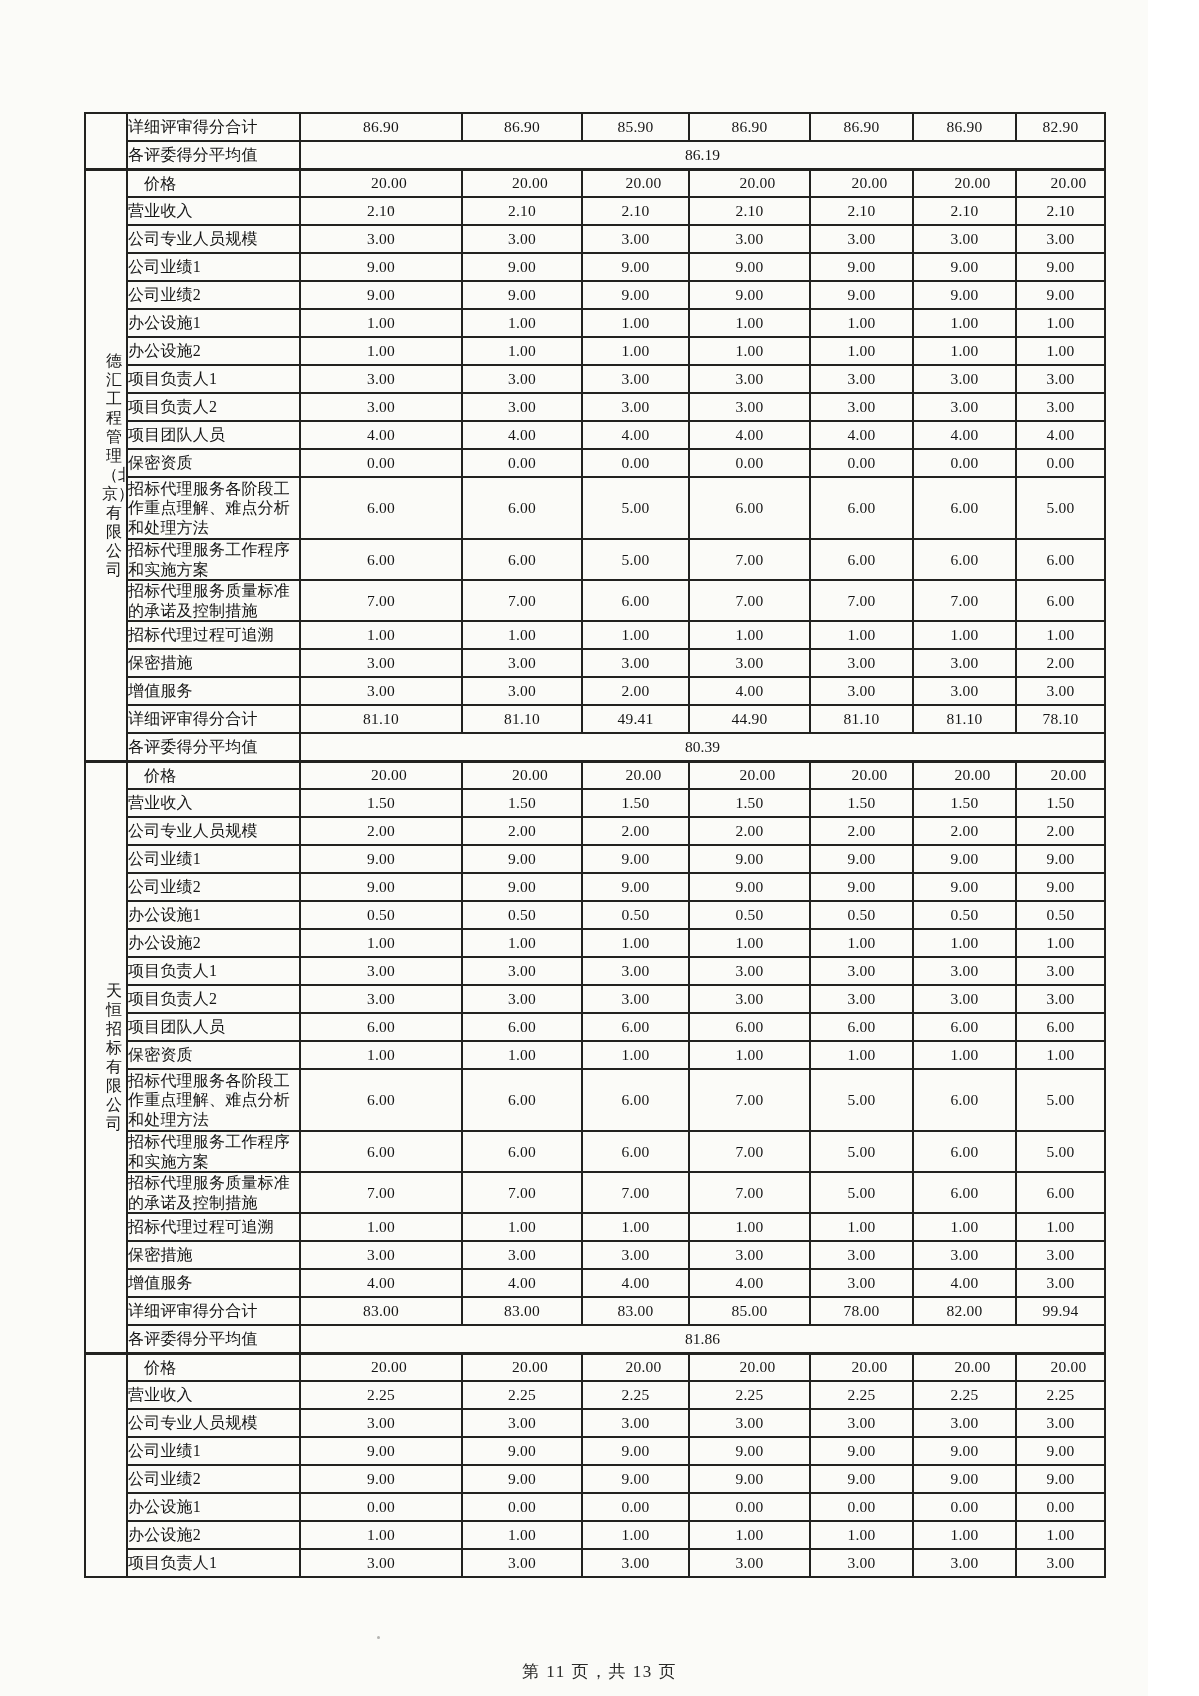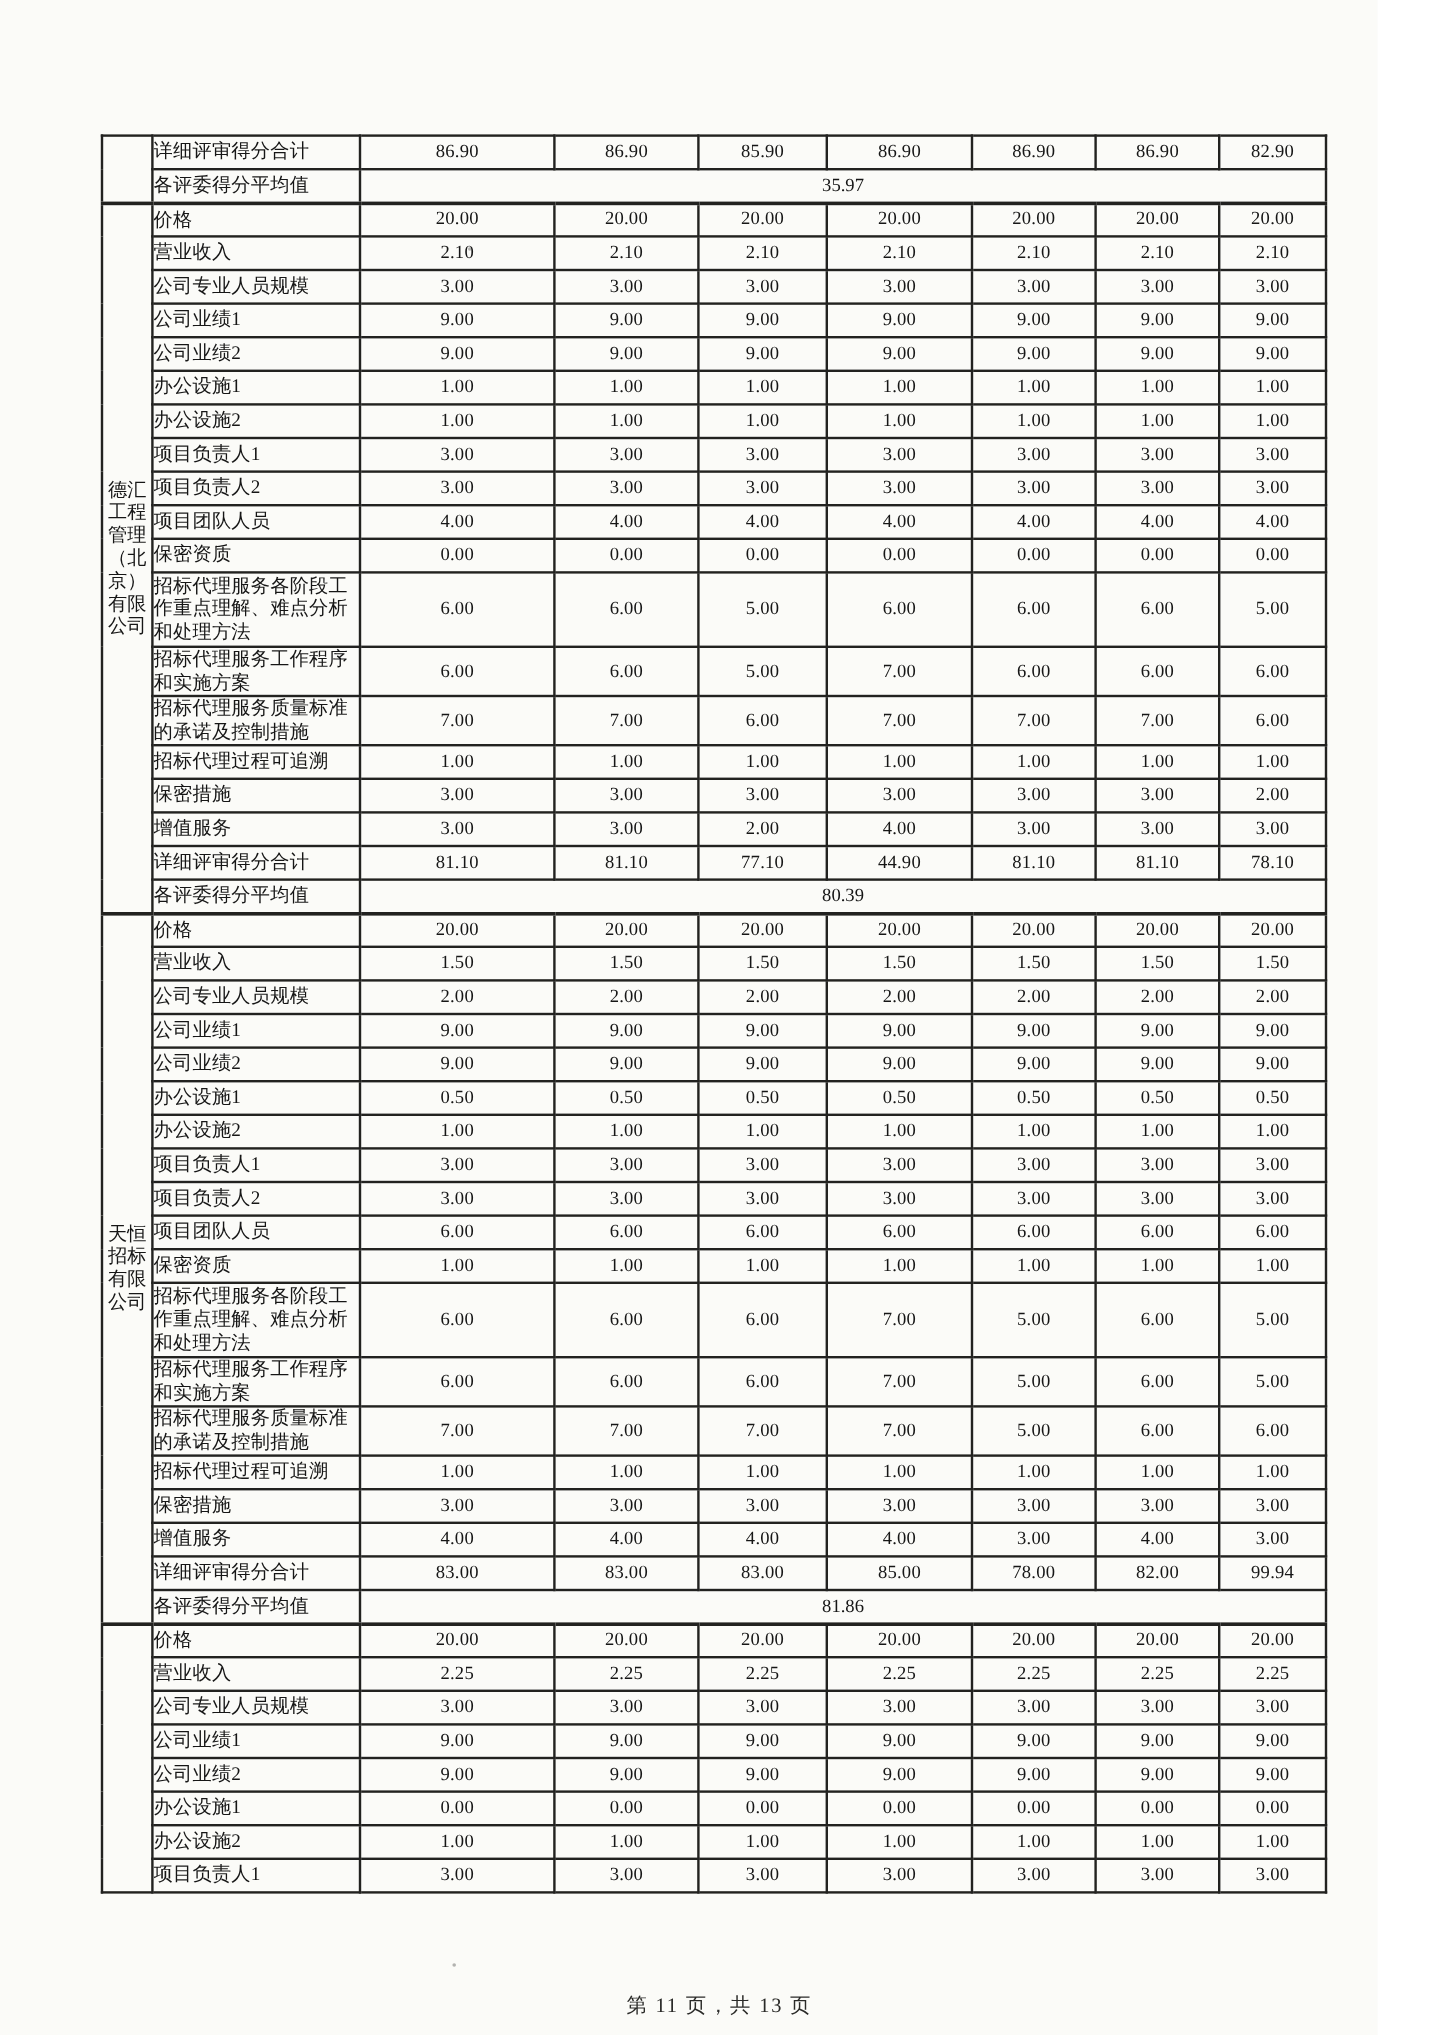--- a/index.html
+++ b/index.html
@@ -21,21 +21,21 @@
     width: 1020px;
   }
   table.score-table td {
     border: 2px solid #222220;
     padding: 0;
     overflow: hidden;
   }
   tr.row-s  { height: 28px; }
   tr.row-2  { height: 41px; }
   tr.row-3  { height: 62px; margin-top: 33px; }
-  tr.group-start td { border-top-width: 3px; }
+  tr.group-start td { border-top-width: 3px; padding-left: 16px; }
   td.company-cell {
     text-align: center;
     vertical-align: middle;
     font-size: 16px;
     line-height: 19px;
     white-space: pre-line;
     padding: 2px 0;
   }
   td.label-cell {
     text-align: left;
@@ -104,21 +104,21 @@
           <td class="value-cell">86.90</td>
           <td class="value-cell">86.90</td>
           <td class="value-cell">85.90</td>
           <td class="value-cell">86.90</td>
           <td class="value-cell">86.90</td>
           <td class="value-cell">86.90</td>
           <td class="value-cell">82.90</td>
         </tr>
         <tr class="row-s">
           <td class="label-cell">各评委得分平均值</td>
-          <td colspan="7" class="avg-cell">35.97</td>
+          <td colspan="7" class="avg-cell">86.19</td>
         </tr>
         <tr class="row-s group-start">
           <td class="company-cell" rowspan="19">德汇
 工程
 管理
 （北
 京）
 有限
 公司</td>
           <td class="label-cell">价格</td>
@@ -287,21 +287,21 @@
           <td class="value-cell">2.00</td>
           <td class="value-cell">4.00</td>
           <td class="value-cell">3.00</td>
           <td class="value-cell">3.00</td>
           <td class="value-cell">3.00</td>
         </tr>
         <tr class="row-s">
           <td class="label-cell">详细评审得分合计</td>
           <td class="value-cell">81.10</td>
           <td class="value-cell">81.10</td>
-          <td class="value-cell">77.10</td>
+          <td class="value-cell">49.41</td>
           <td class="value-cell">44.90</td>
           <td class="value-cell">81.10</td>
           <td class="value-cell">81.10</td>
           <td class="value-cell">78.10</td>
         </tr>
         <tr class="row-s">
           <td class="label-cell">各评委得分平均值</td>
           <td colspan="7" class="avg-cell">80.39</td>
         </tr>
         <tr class="row-s group-start">

